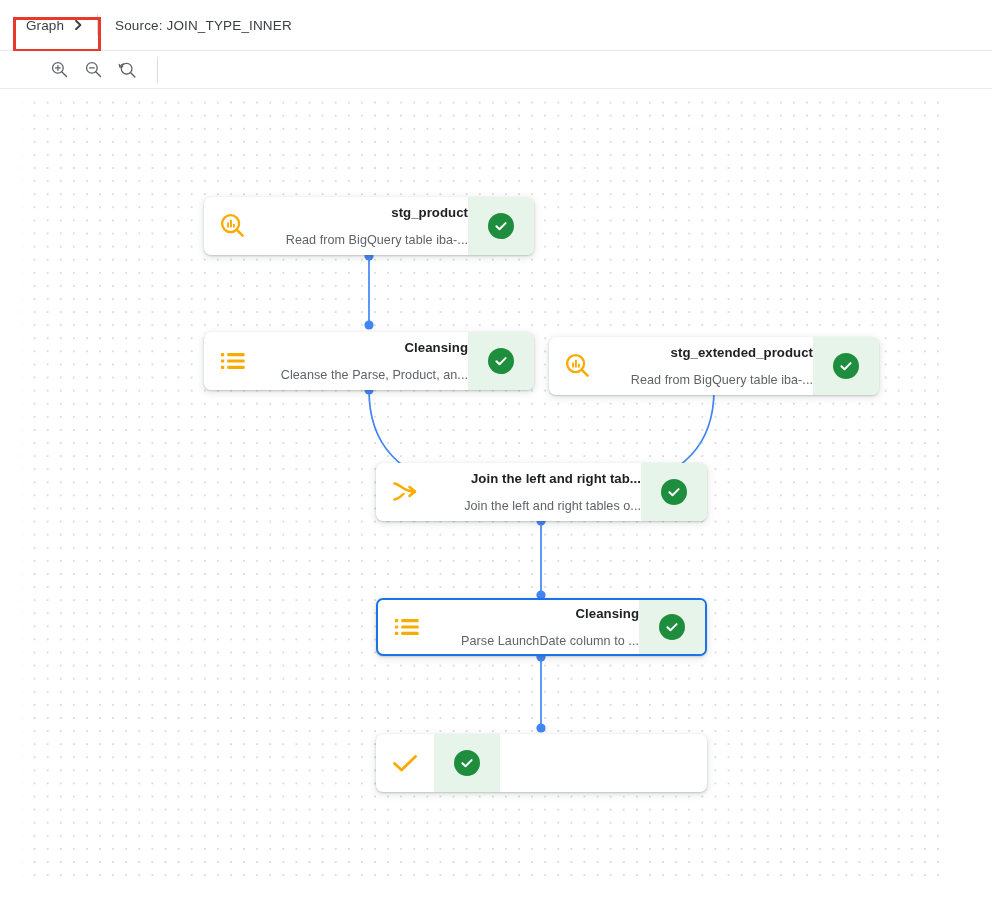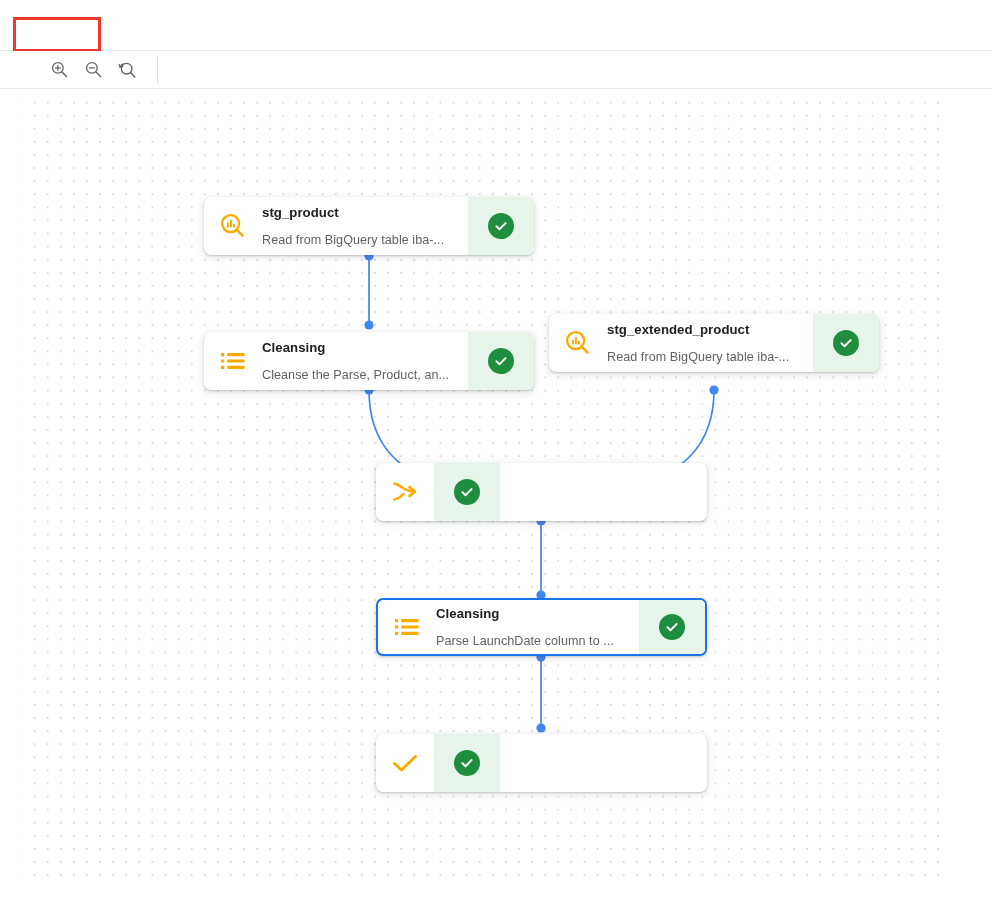--- a/index.html
+++ b/index.html
@@ -158,21 +158,21 @@
     align-items: center;
     justify-content: center;
     color: #f9ab00;
   }
   .node-body {
     flex: 1 1 auto;
     min-width: 0;
     display: flex;
     flex-direction: column;
     justify-content: center;
-    padding-right: 10px;
+    align-items: flex-end;
   }
   .node-title {
     font-size: 13.2px;
     font-weight: bold;
     color: #202124;
     line-height: 17px;
     letter-spacing: .05px;
     white-space: nowrap;
     overflow: hidden;
   }
@@ -202,20 +202,30 @@
     justify-content: center;
   }
   .status-badge svg { display: block; }
 </style>
 </head>
 <body>
 
 <div id="app">
 
   <div class="header">
+    <div class="breadcrumb">
+      <span class="crumb-graph">Graph</span>
+      <span class="crumb-chevron">
+        <svg width="11" height="11" viewBox="0 0 11 11">
+          <path d="M3 1.3 L7.4 5.5 L3 9.7" fill="none" stroke="#3c4043" stroke-width="1.9" stroke-linecap="round" stroke-linejoin="round"></path>
+        </svg>
+      </span>
+      <span class="crumb-sep"></span>
+      <span class="crumb-source">Source: JOIN_TYPE_INNER</span>
+    </div>
     <div class="annot-box"></div>
   </div>
 
   <div class="toolbar">
     <div class="tb-btn">
       <svg width="19" height="19" viewBox="0 0 20 20">
         <circle cx="8.3" cy="8.3" r="5.6" fill="none" stroke="#5f6368" stroke-width="1.4"></circle>
         <line x1="12.6" y1="12.6" x2="17.4" y2="17.4" stroke="#5f6368" stroke-width="1.5" stroke-linecap="round"></line>
         <line x1="5.8" y1="8.3" x2="10.8" y2="8.3" stroke="#5f6368" stroke-width="1.3" stroke-linecap="round"></line>
         <line x1="8.3" y1="5.8" x2="8.3" y2="10.8" stroke="#5f6368" stroke-width="1.3" stroke-linecap="round"></line>
@@ -297,21 +307,21 @@
             <div class="node-sub">Cleanse the Parse, Product, an...</div>
           </div>
           <div class="node-status">
             <div class="status-badge">
     <svg width="16" height="16" viewBox="0 0 16 16">
       <path d="M3.4 8.2 L6.5 11.2 L12.6 5.1" fill="none" stroke="#ffffff" stroke-width="2" stroke-linecap="round" stroke-linejoin="round"></path>
     </svg>
   </div>
           </div>
         </div>
-        <div class="node" style="left: 549px; top: 225px; width: 330px;">
+        <div class="node" style="left: 549px; top: 248px; width: 330px;">
           <div class="node-icon">
             <svg width="30" height="30" viewBox="0 0 30 30">
       <circle cx="12.6" cy="12.6" r="8.5" fill="none" stroke="#f9ab00" stroke-width="2.3"></circle>
       <line x1="18.6" y1="18.6" x2="24.6" y2="24.6" stroke="#f9ab00" stroke-width="2.5" stroke-linecap="round"></line>
       <rect x="9" y="11.5" width="1.9" height="5" rx=".6" fill="#f9ab00"></rect>
       <rect x="12" y="8.8" width="1.9" height="7.7" rx=".6" fill="#f9ab00"></rect>
       <rect x="15" y="12.8" width="1.9" height="3.7" rx=".6" fill="#f9ab00"></rect>
     </svg>
           </div>
           <div class="node-body">
@@ -326,20 +336,24 @@
   </div>
           </div>
         </div>
         <div class="node" style="left: 376px; top: 374px; width: 331px;">
           <div class="node-icon">
             <svg width="30" height="30" viewBox="0 0 30 30">
       <path d="M4.5 6.5 C 11 7.5 13 14.5 24 14.5" fill="none" stroke="#f9ab00" stroke-width="2.6" stroke-linecap="round"></path>
       <path d="M4.5 22.5 C 9.5 21.8 11 18.5 13.5 17" fill="none" stroke="#f9ab00" stroke-width="2.6" stroke-linecap="round"></path>
       <path d="M19.5 10 L 25 14.5 L 19.5 19" fill="none" stroke="#f9ab00" stroke-width="2.6" stroke-linecap="round" stroke-linejoin="round"></path>
     </svg>
+          </div>
+          <div class="node-body">
+            <div class="node-title">Join the left and right tab...</div>
+            <div class="node-sub">Join the left and right tables o...</div>
           </div>
           <div class="node-status">
             <div class="status-badge">
     <svg width="16" height="16" viewBox="0 0 16 16">
       <path d="M3.4 8.2 L6.5 11.2 L12.6 5.1" fill="none" stroke="#ffffff" stroke-width="2" stroke-linecap="round" stroke-linejoin="round"></path>
     </svg>
   </div>
           </div>
         </div>
         <div class="node selected" style="left: 376px; top: 509px; width: 331px;">

